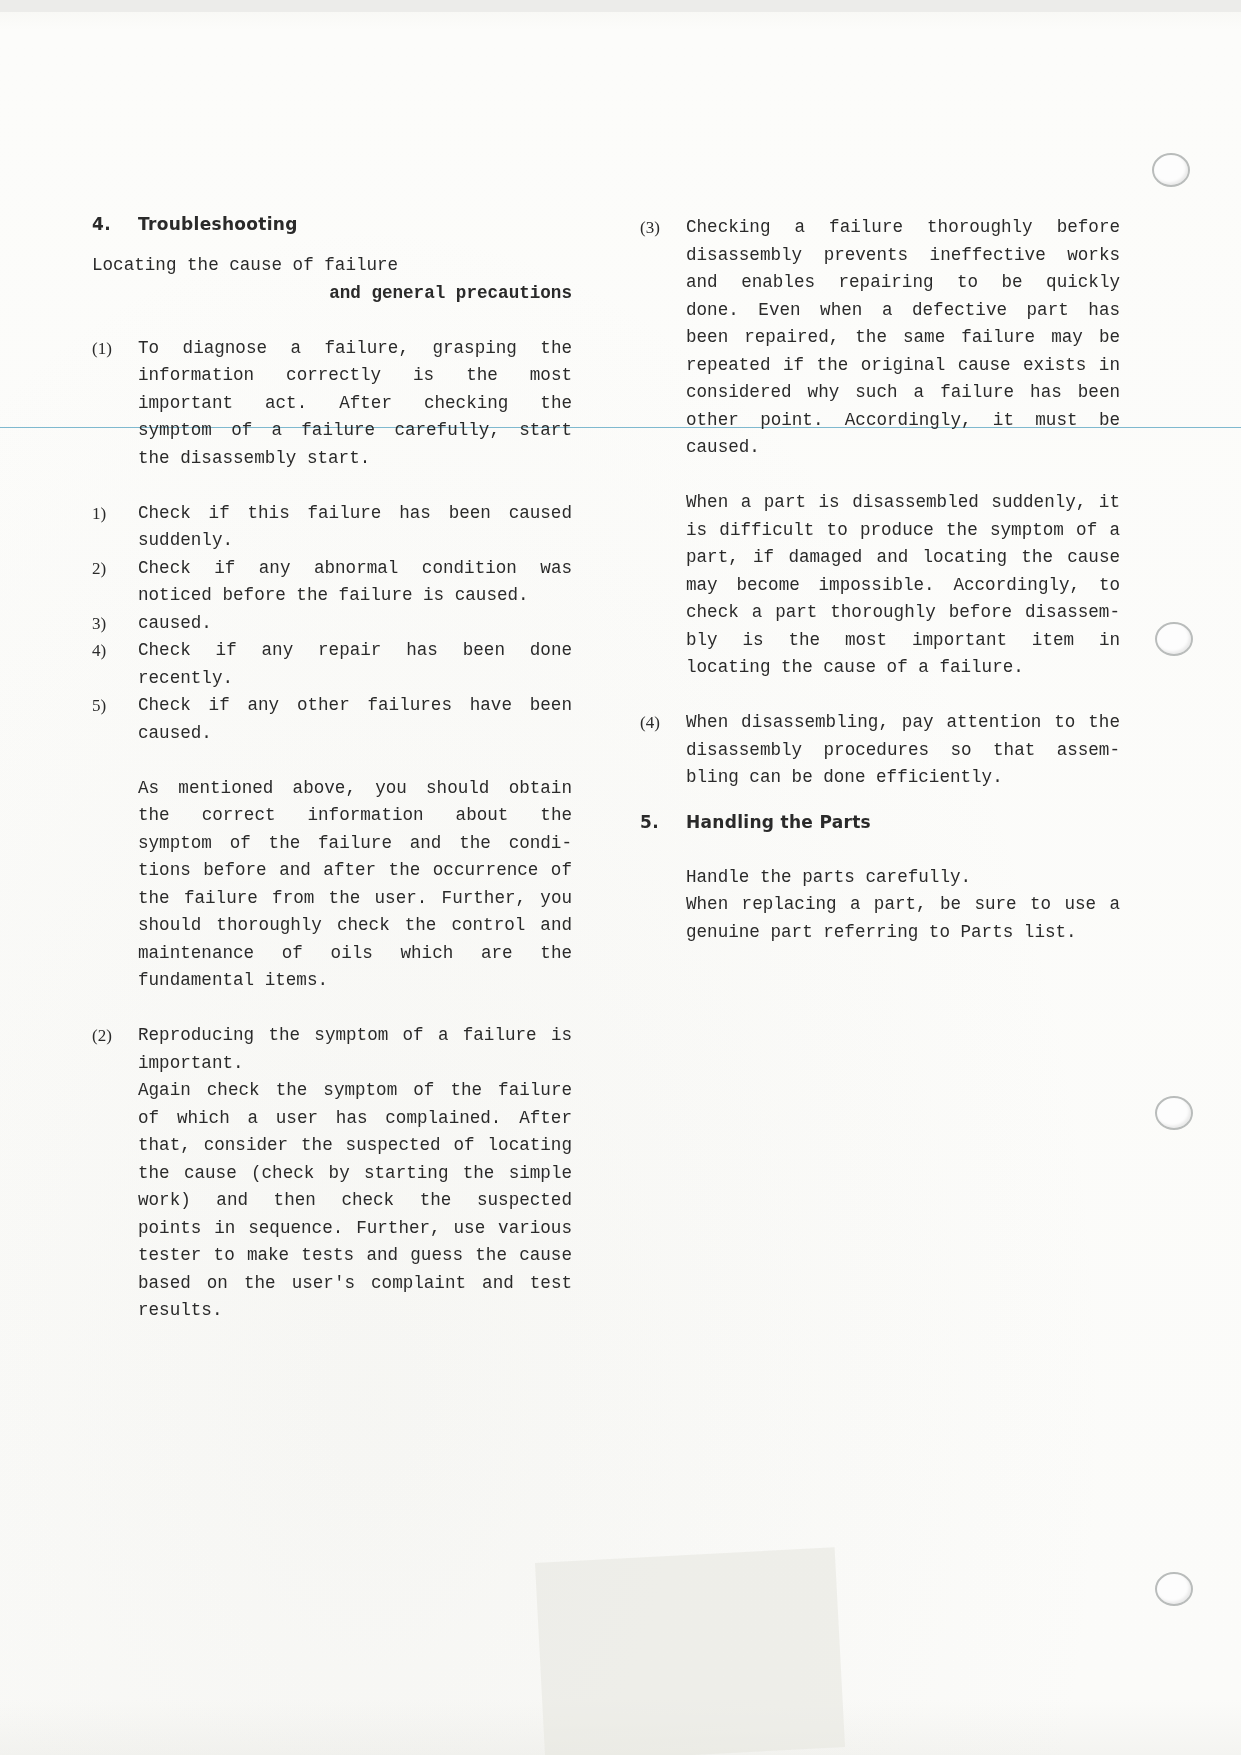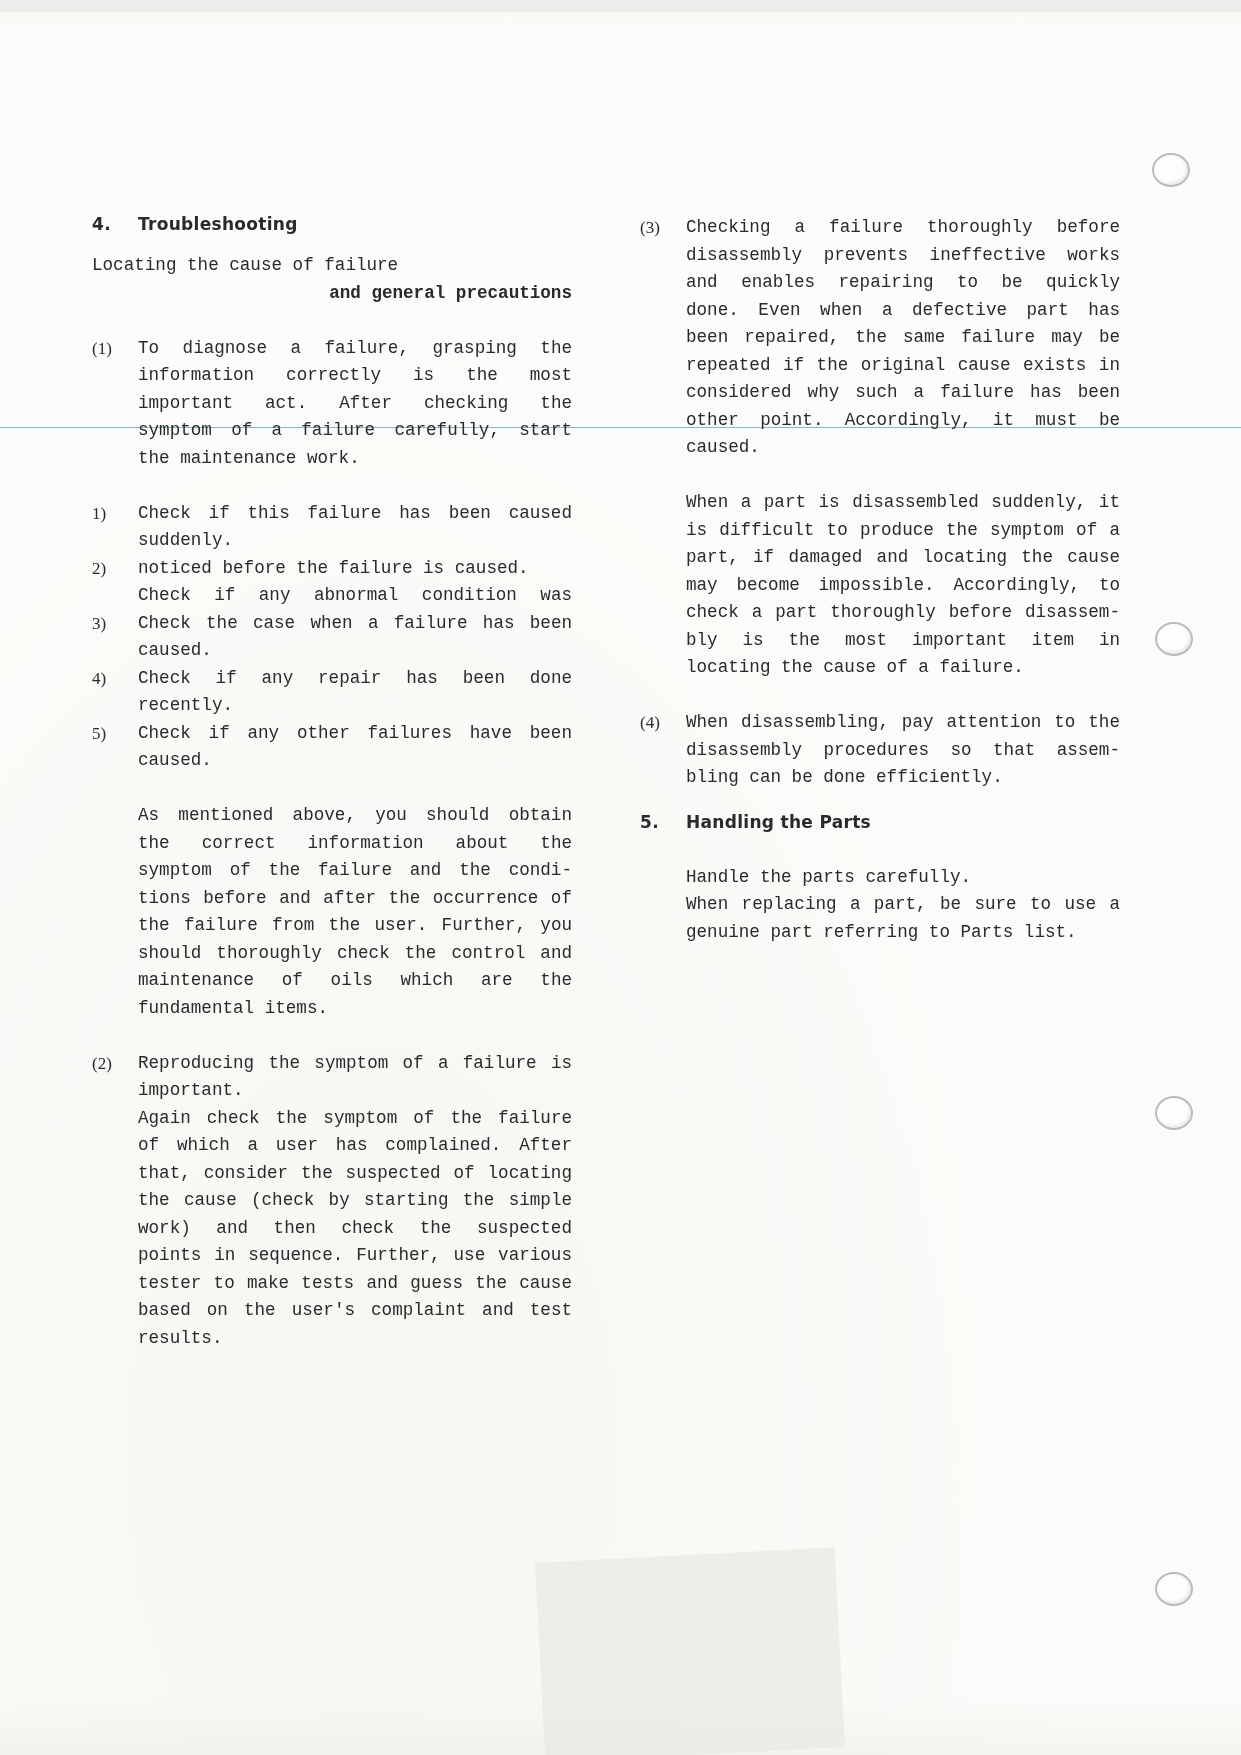--- a/index.html
+++ b/index.html
@@ -75,43 +75,42 @@
     <span class="line right">and general precautions</span>
     <div class="gap"></div>
 
     <div class="item">
       <span class="marker">(1)</span>
       <div class="body">
         <span class="line">To diagnose a failure, grasping the</span>
         <span class="line">information correctly is the most</span>
         <span class="line">important act. After checking the</span>
         <span class="line">symptom of a failure carefully, start</span>
-        <span class="line last">the maintenance work.</span>
+        <span class="line last">the disassembly start.</span>
       </div>
     </div>
     <div class="gap"></div>
 
     <div class="item">
       <span class="marker">1)</span>
       <div class="body">
         <span class="line">Check if this failure has been caused</span>
         <span class="line last">suddenly.</span>
       </div>
     </div>
     <div class="item">
       <span class="marker">2)</span>
       <div class="body">
+        <span class="line">Check if any abnormal condition was</span>
         <span class="line last">noticed before the failure is caused.</span>
-        <span class="line">Check if any abnormal condition was</span>
       </div>
     </div>
     <div class="item">
       <span class="marker">3)</span>
       <div class="body">
-        <span class="line">Check the case when a failure has been</span>
         <span class="line last">caused.</span>
       </div>
     </div>
     <div class="item">
       <span class="marker">4)</span>
       <div class="body">
         <span class="line">Check if any repair has been done</span>
         <span class="line last">recently.</span>
       </div>
     </div>

